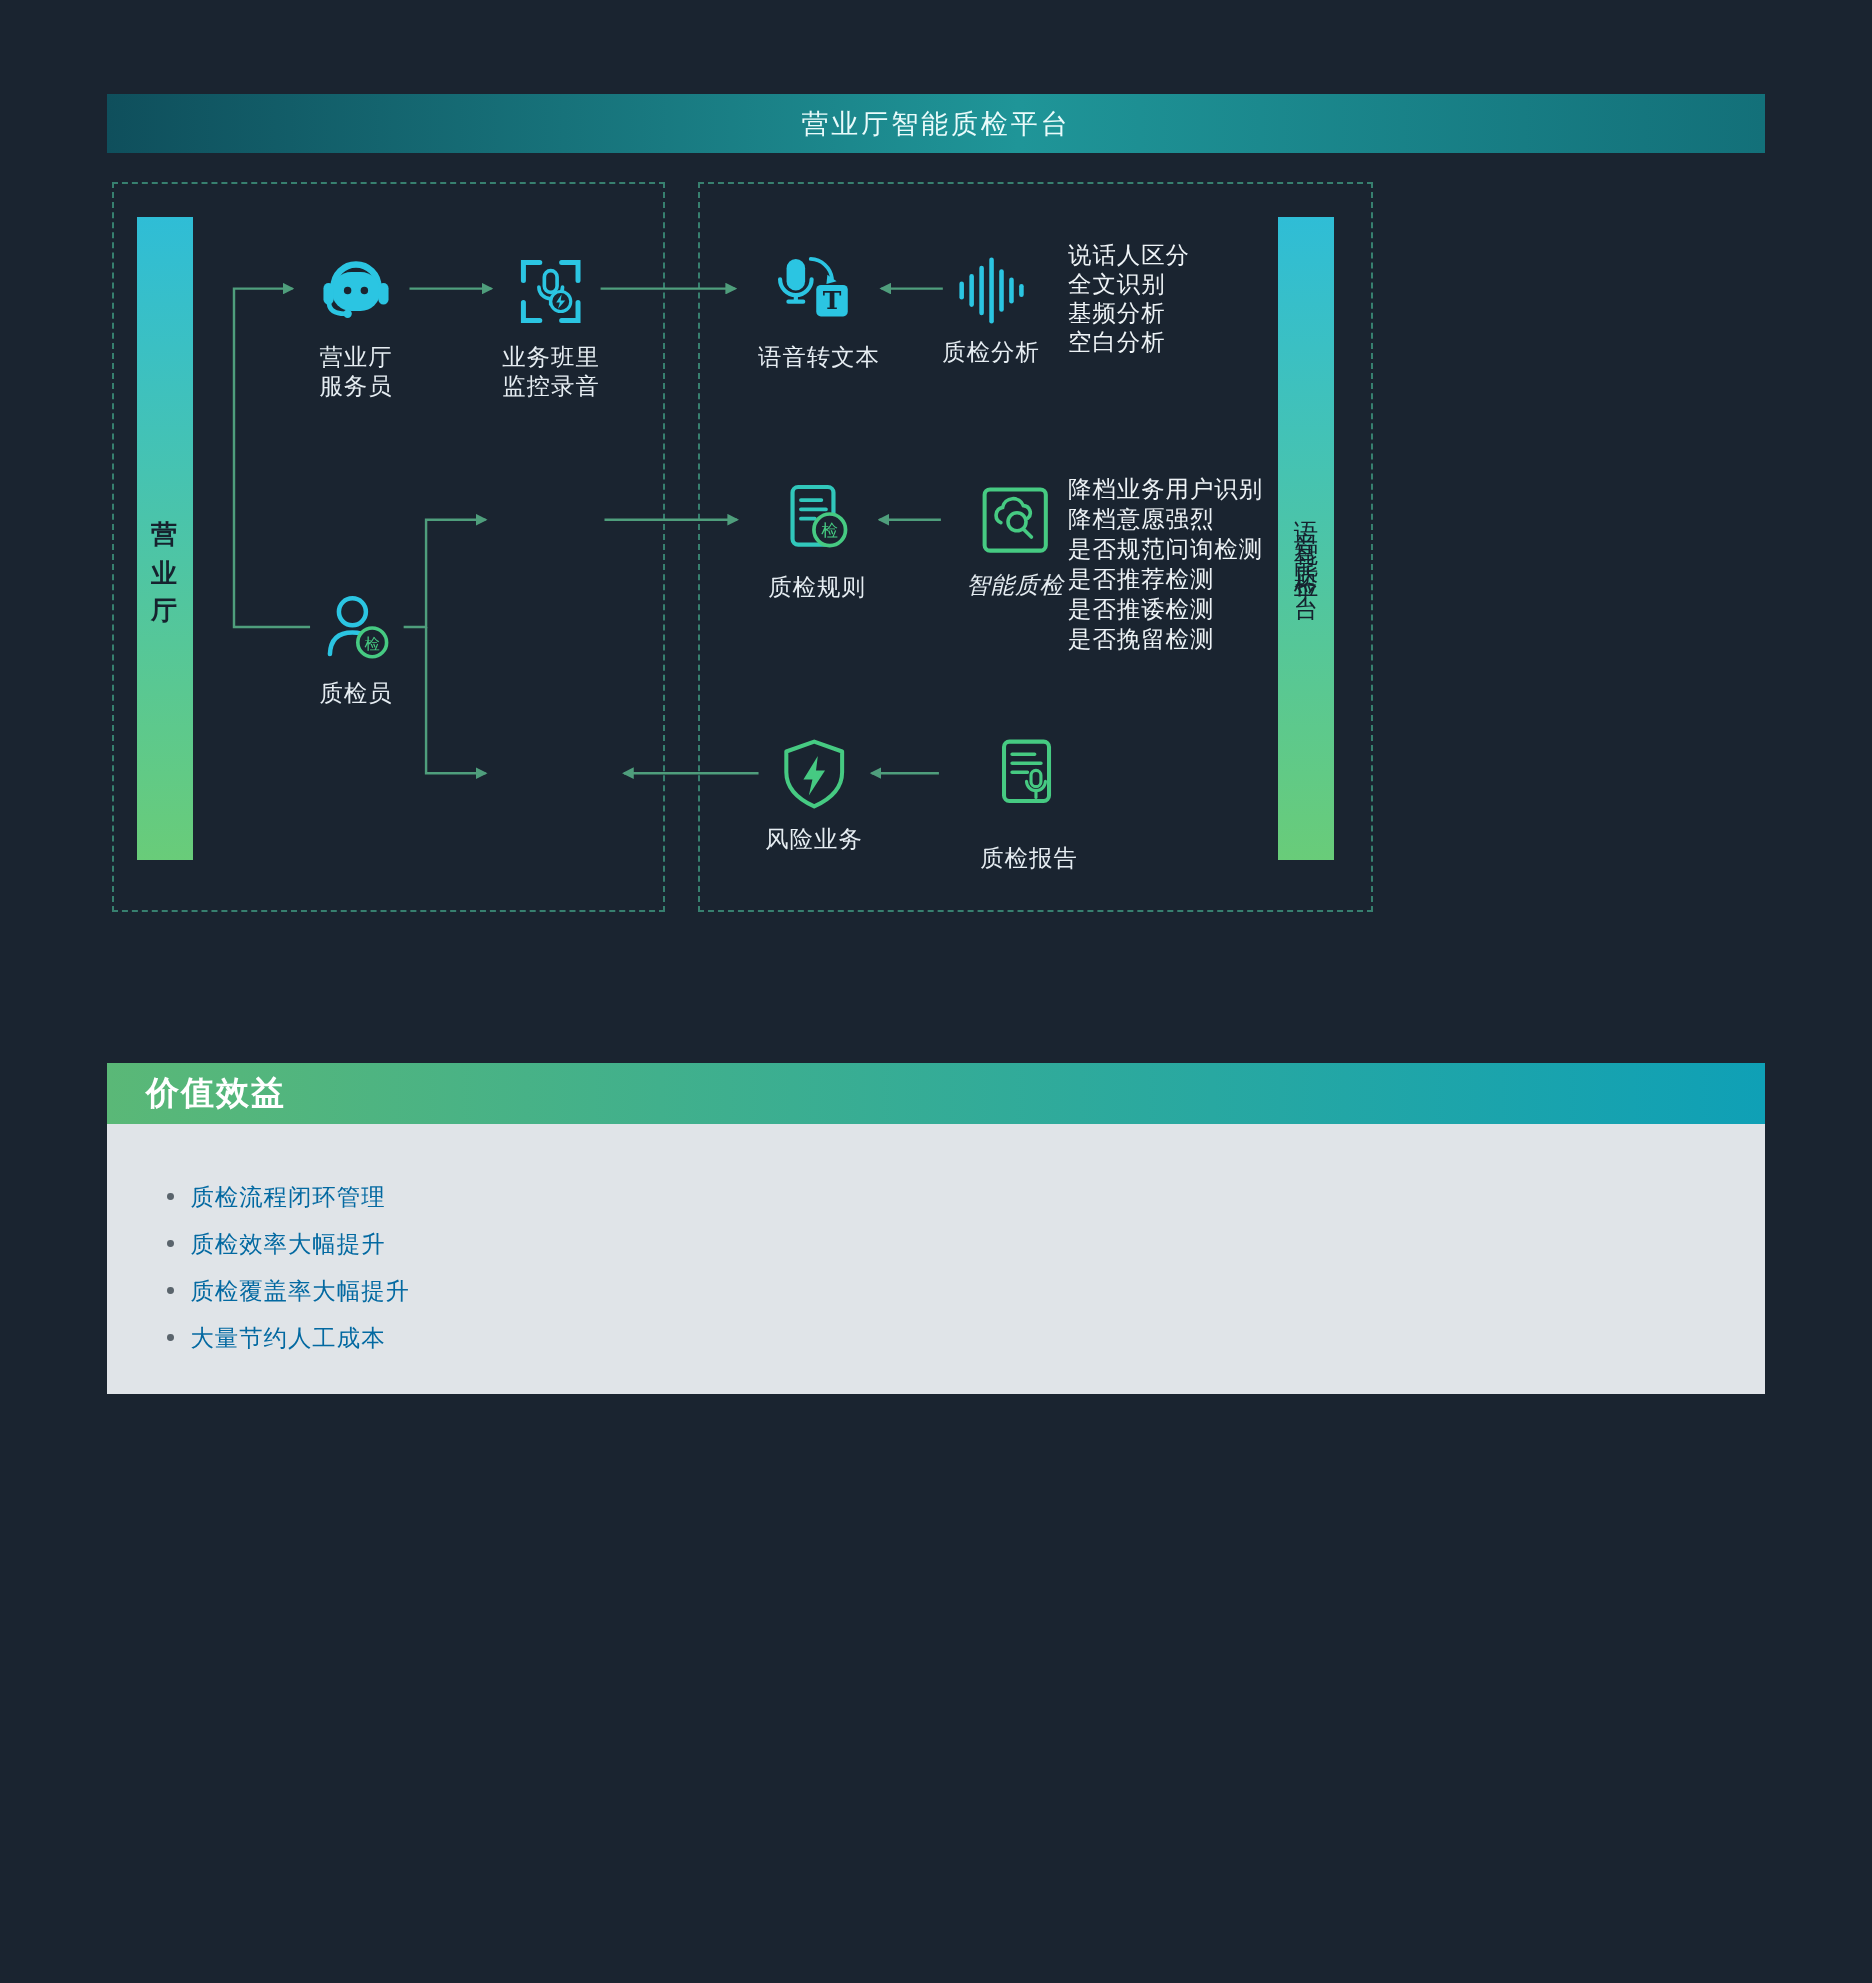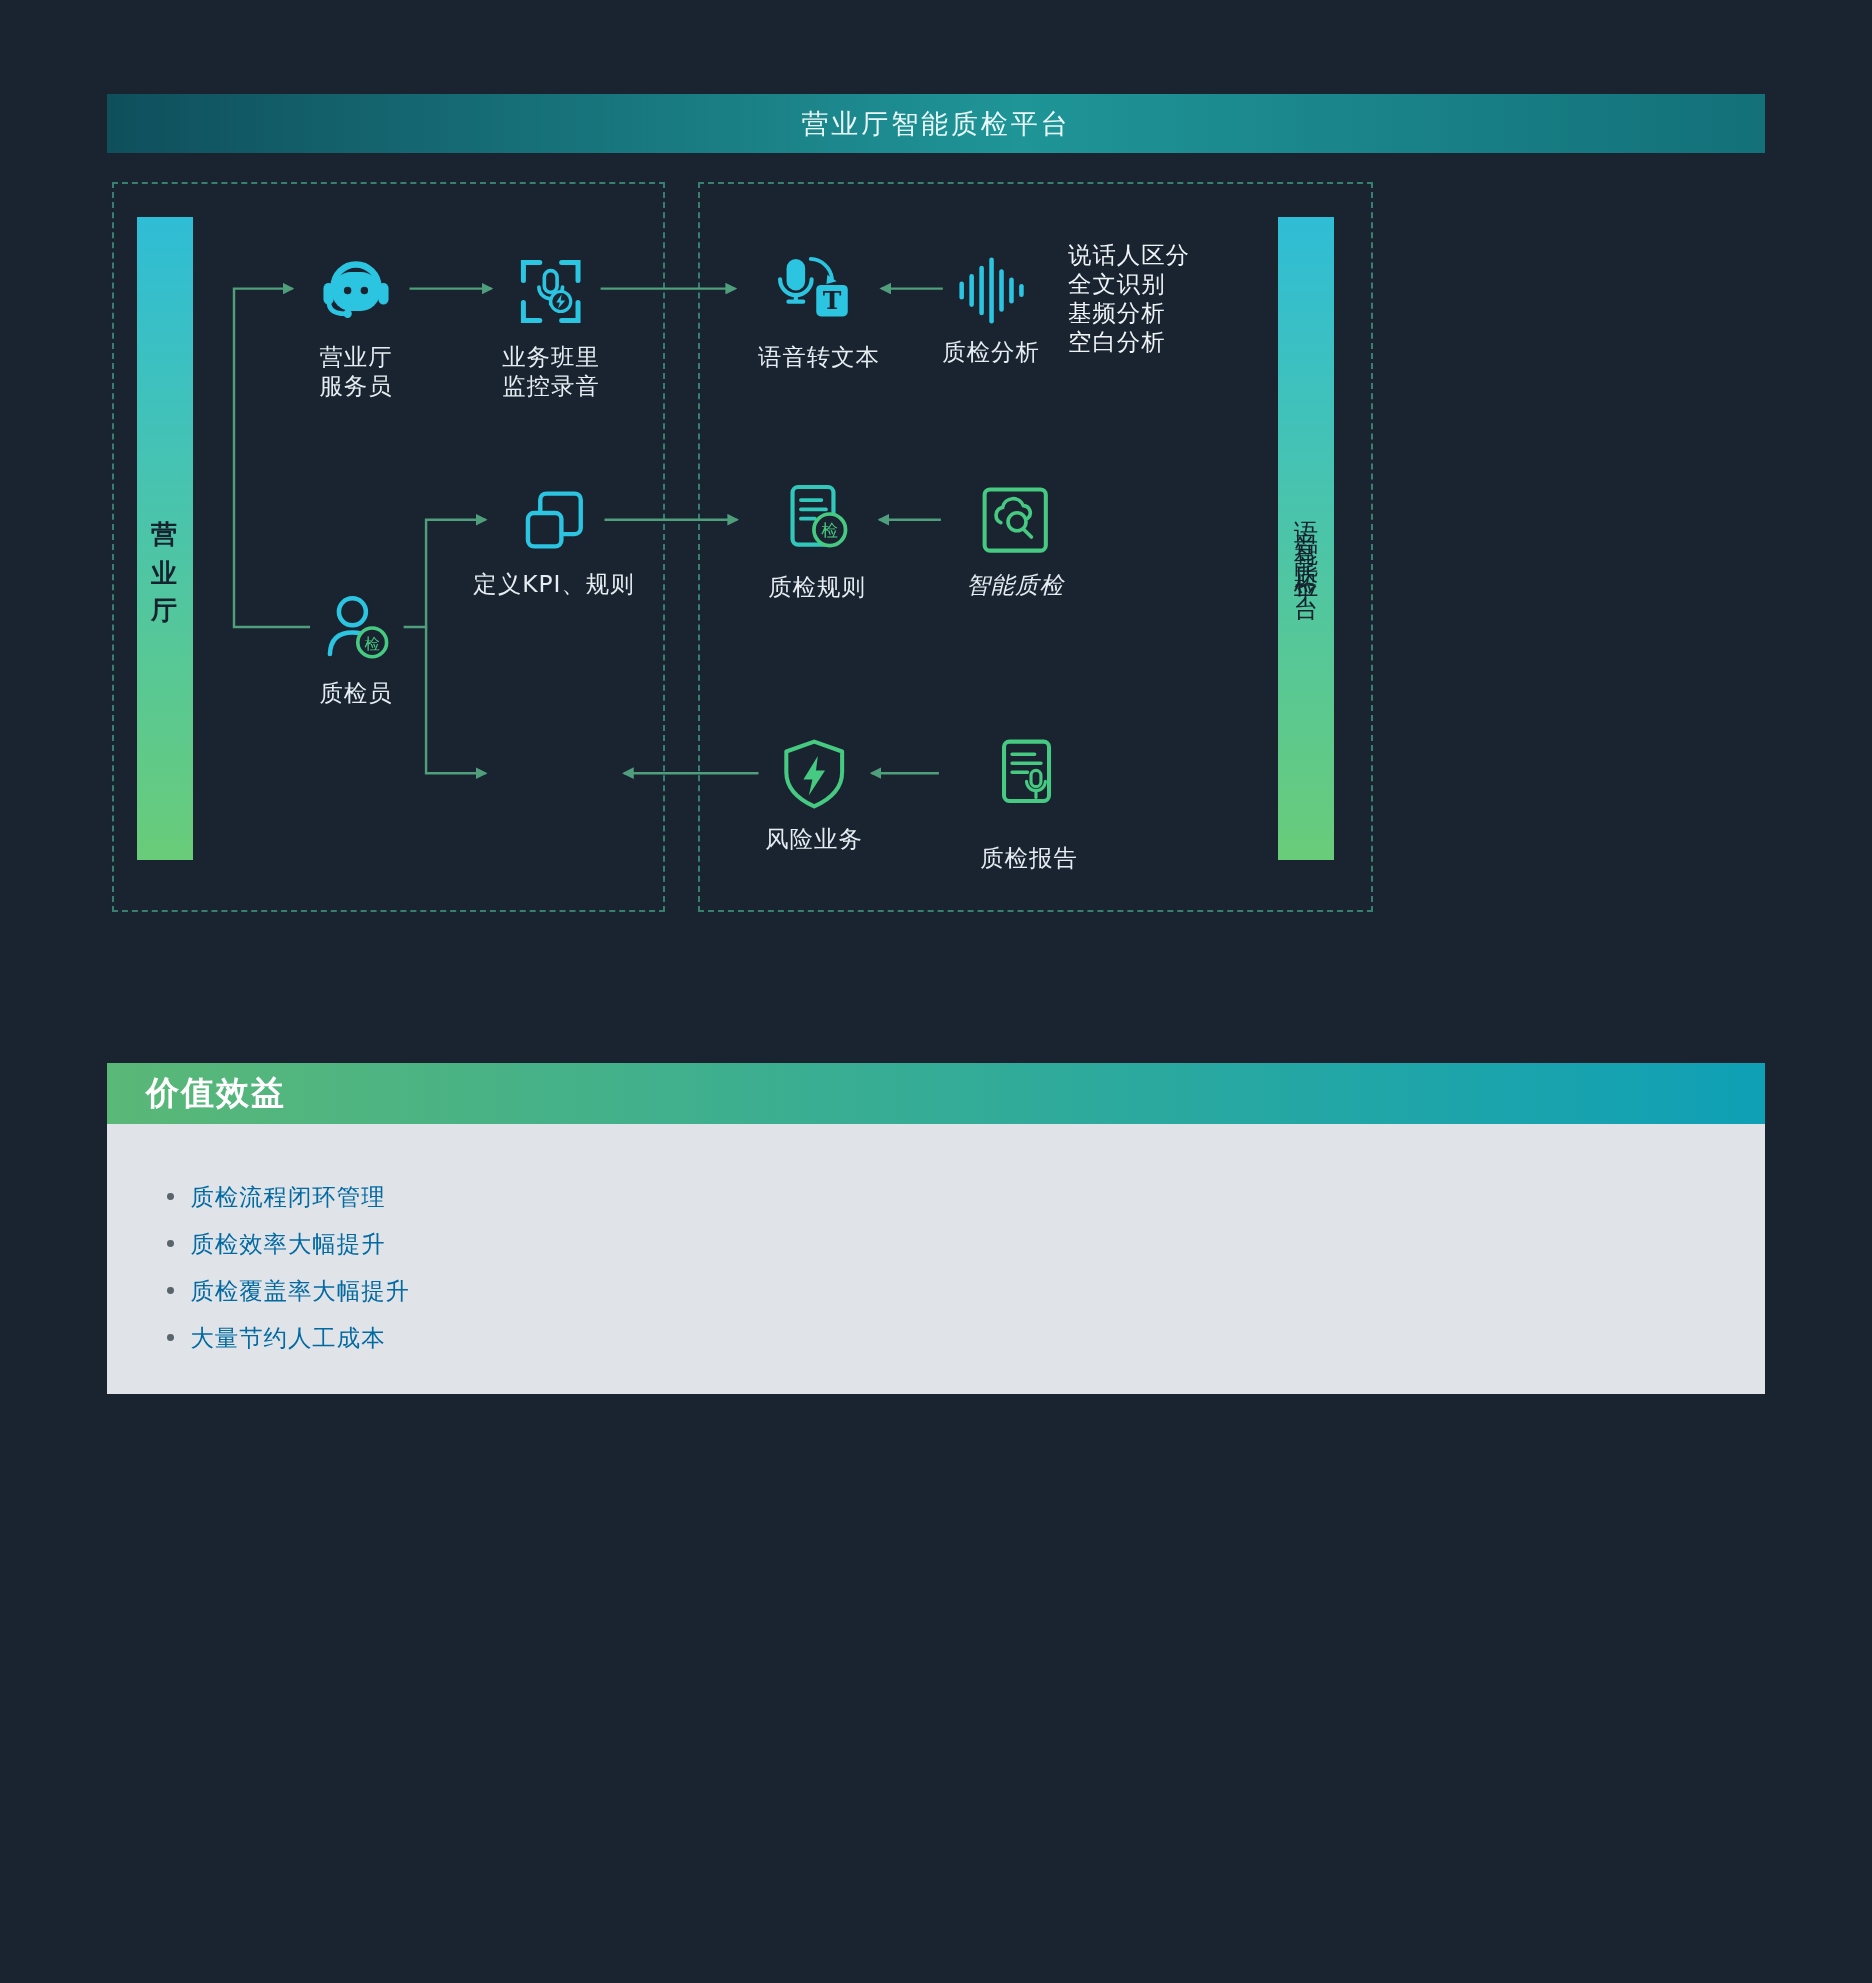--- a/index.html
+++ b/index.html
@@ -161,29 +161,20 @@
     </div>
   </div>
 
   <div class="annot a1" style="left:1068px;top:241px;">
     <div class="annot-line">说话人区分</div>
     <div class="annot-line">全文识别</div>
     <div class="annot-line">基频分析</div>
     <div class="annot-line">空白分析</div>
   </div>
 
-  <div class="node" style="left:554px;top:476px;">
-    <svg viewBox="0 0 100 100" width="88" height="88">
-      <rect x="34" y="20" width="46" height="46" rx="7" stroke="#2bc5e2" stroke-width="5" fill="none"></rect>
-      <rect x="20" y="42" width="38" height="38" rx="7" stroke="#2bc5e2" stroke-width="5" fill="#1a2430"></rect>
-    </svg>
-    <div class="nlabel">
-      <div>定义KPI、规则</div>
-    </div>
-  </div>
 
   <div class="node" style="left:817px;top:474px;">
     <svg viewBox="0 0 100 100" width="93" height="93">
       <rect x="24" y="14" width="44" height="62" rx="6" stroke="#31c7bb" stroke-width="4.5" fill="none"></rect>
       <path d="M33 28 H55 M33 38 H60 M33 48 H48" stroke="#31c7bb" stroke-width="4" stroke-linecap="round"></path>
       <circle cx="64" cy="60" r="17" fill="#1a2430" stroke="#46ca82" stroke-width="4"></circle>
       <text x="64" y="67" text-anchor="middle" font-size="18" fill="#46ca82">检</text>
     </svg>
     <div class="nlabel">
       <div>质检规则</div>
@@ -195,20 +186,28 @@
       <rect x="16" y="16" width="68" height="68" rx="6" stroke="#46ca82" stroke-width="4.5" fill="none"></rect>
       <path d="M34 53 a9 9 0 0 1 2 -17 a12 12 0 0 1 23 -2 a8 8 0 0 1 5 14" stroke="#46ca82" stroke-width="4" fill="none" stroke-linecap="round"></path>
       <circle cx="52" cy="52" r="10" stroke="#46ca82" stroke-width="4" fill="none"></circle>
       <path d="M59 60 L68 69" stroke="#46ca82" stroke-width="4" stroke-linecap="round"></path>
     </svg>
     <div class="nlabel">
       <div>智能质检</div>
     </div>
   </div>
 
+  <div class="annot a2" style="left:1068px;top:474px;">
+    <div class="annot-line">降档业务用户识别</div>
+    <div class="annot-line">降档意愿强烈</div>
+    <div class="annot-line">是否规范问询检测</div>
+    <div class="annot-line">是否推荐检测</div>
+    <div class="annot-line">是否推诿检测</div>
+    <div class="annot-line">是否挽留检测</div>
+  </div>
 
   <div class="node" style="left:356px;top:583px;">
     <svg viewBox="0 0 100 100" width="90" height="90">
       <circle cx="46" cy="32" r="15" stroke="#2bc5e2" stroke-width="5" fill="none"></circle>
       <path d="M21 79 q1 -24 25 -24 q11 0 18 5" stroke="#2bc5e2" stroke-width="5" fill="none" stroke-linecap="round"></path>
       <circle cx="68" cy="66" r="16" fill="#1a2430" stroke="#46ca82" stroke-width="4"></circle>
       <text x="68" y="73" text-anchor="middle" font-size="17" fill="#46ca82">检</text>
     </svg>
     <div class="nlabel">
       <div>质检员</div>

